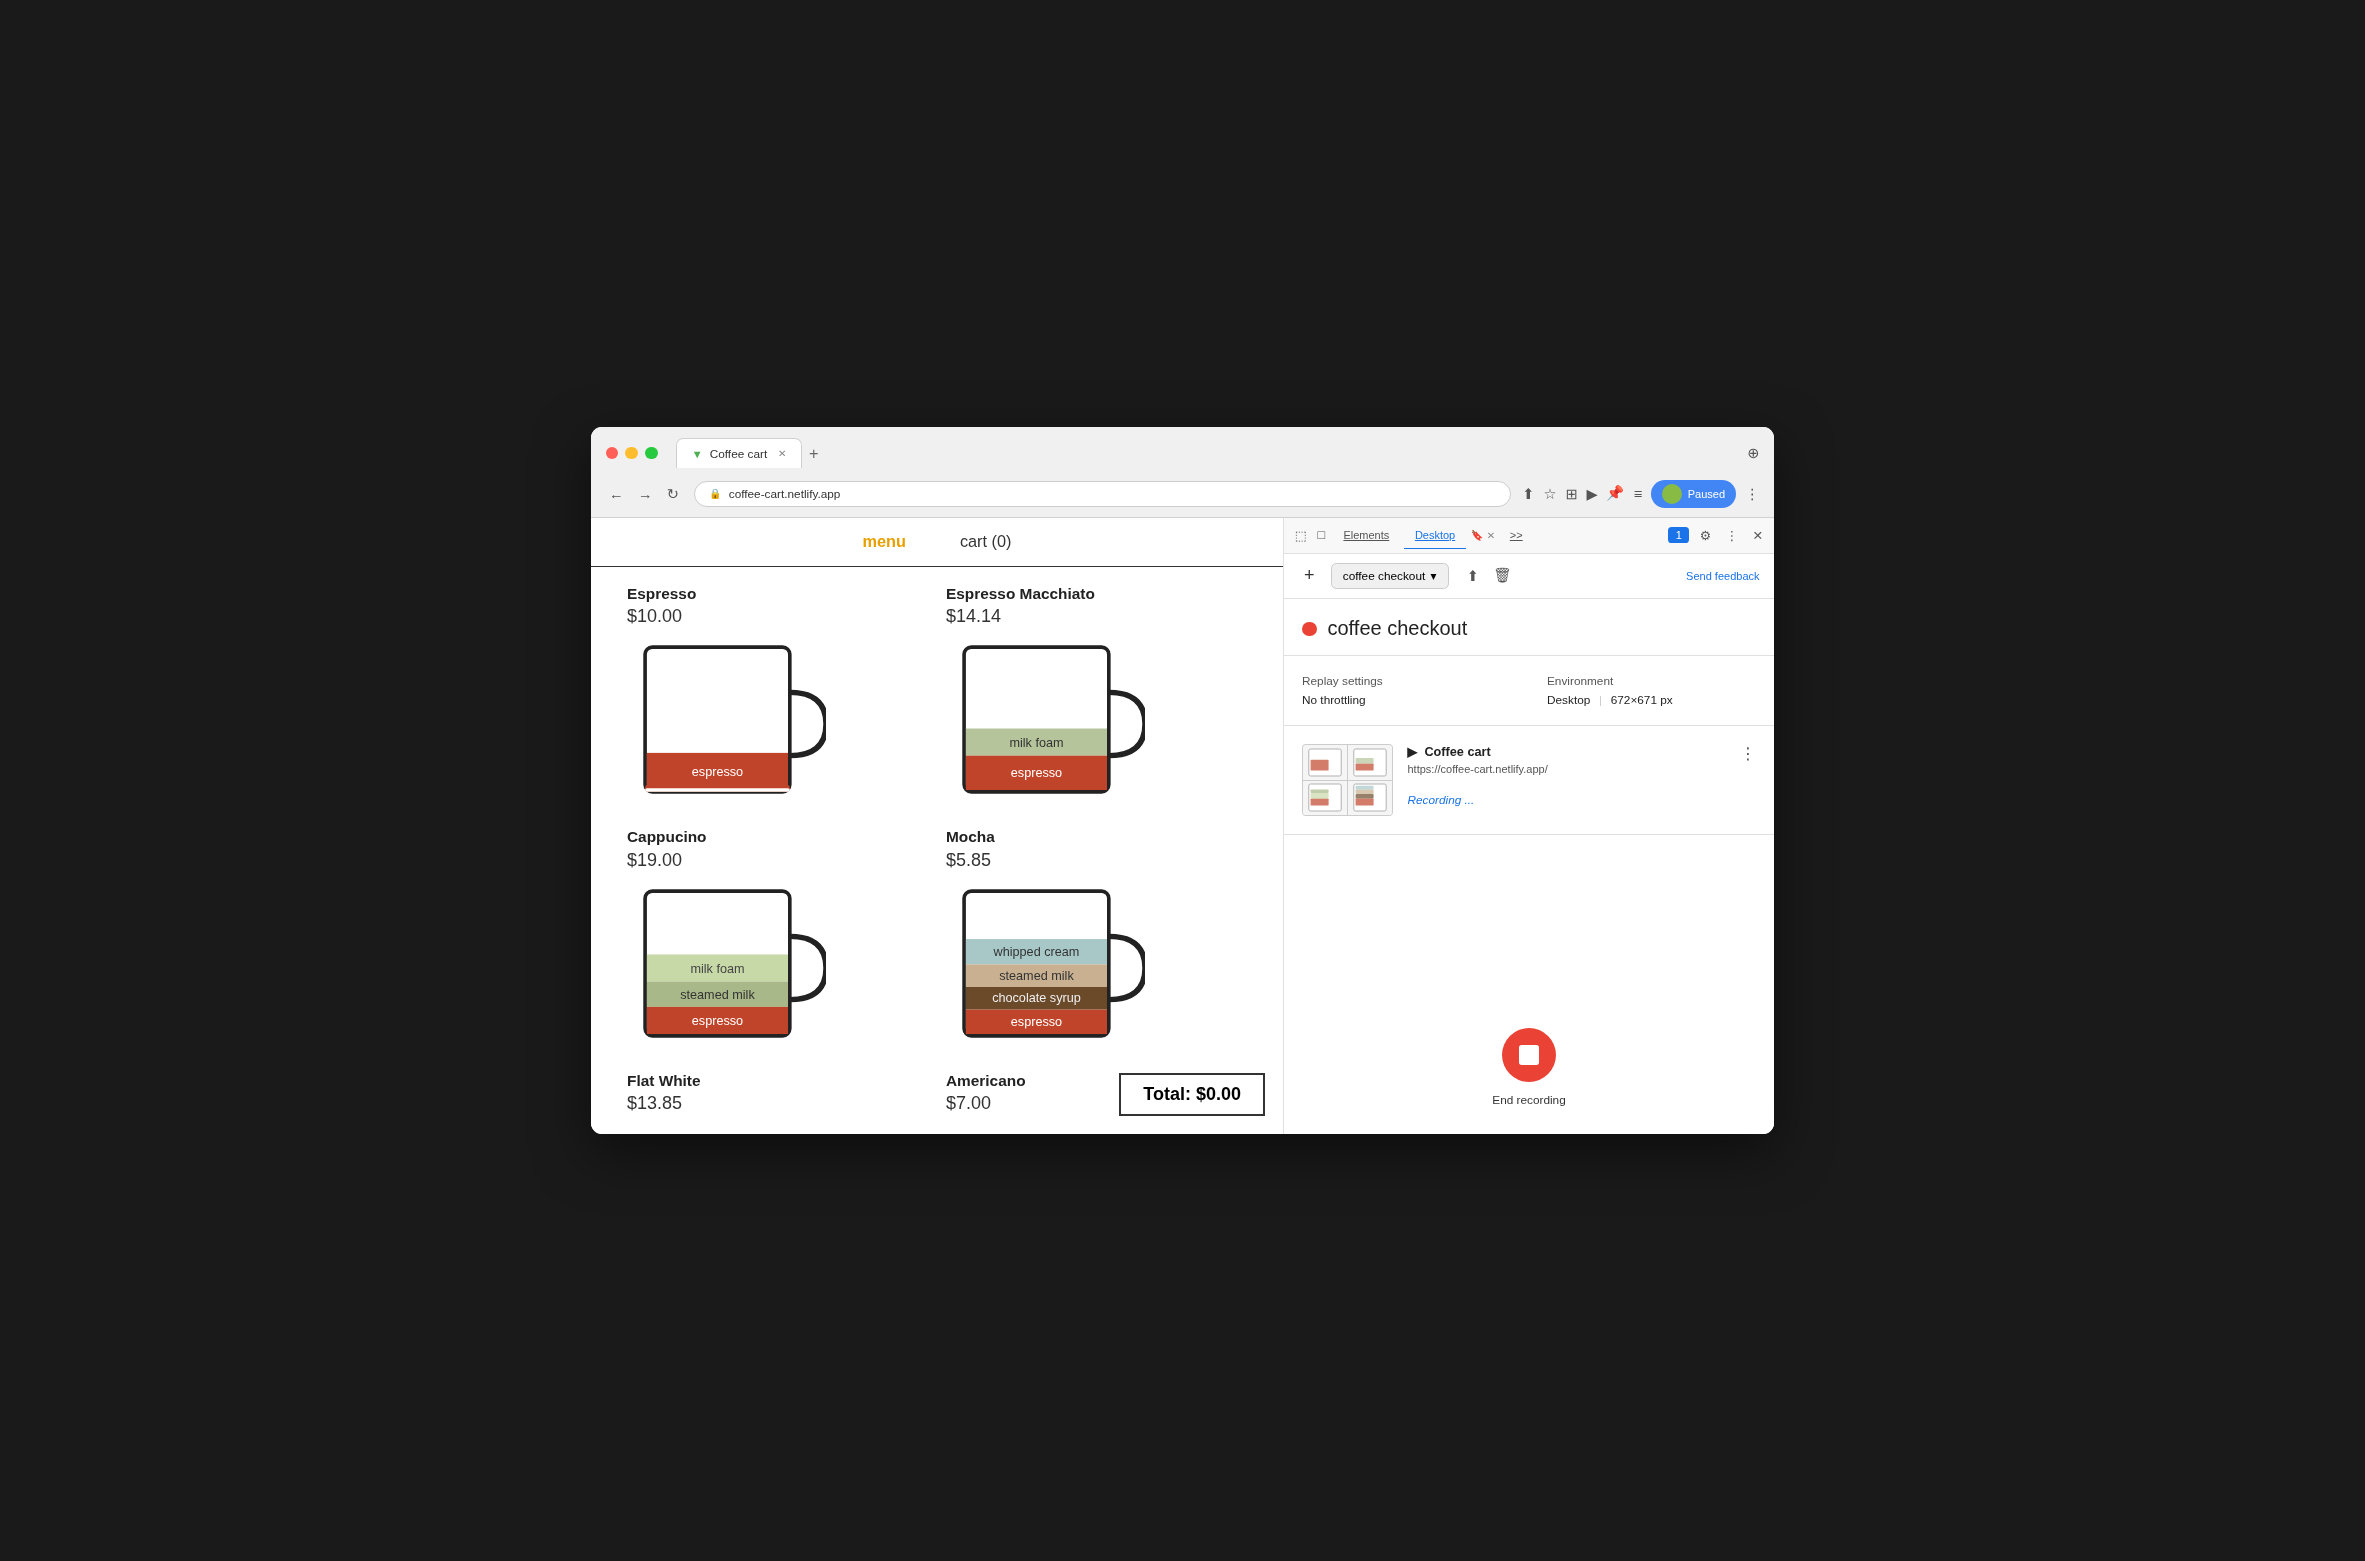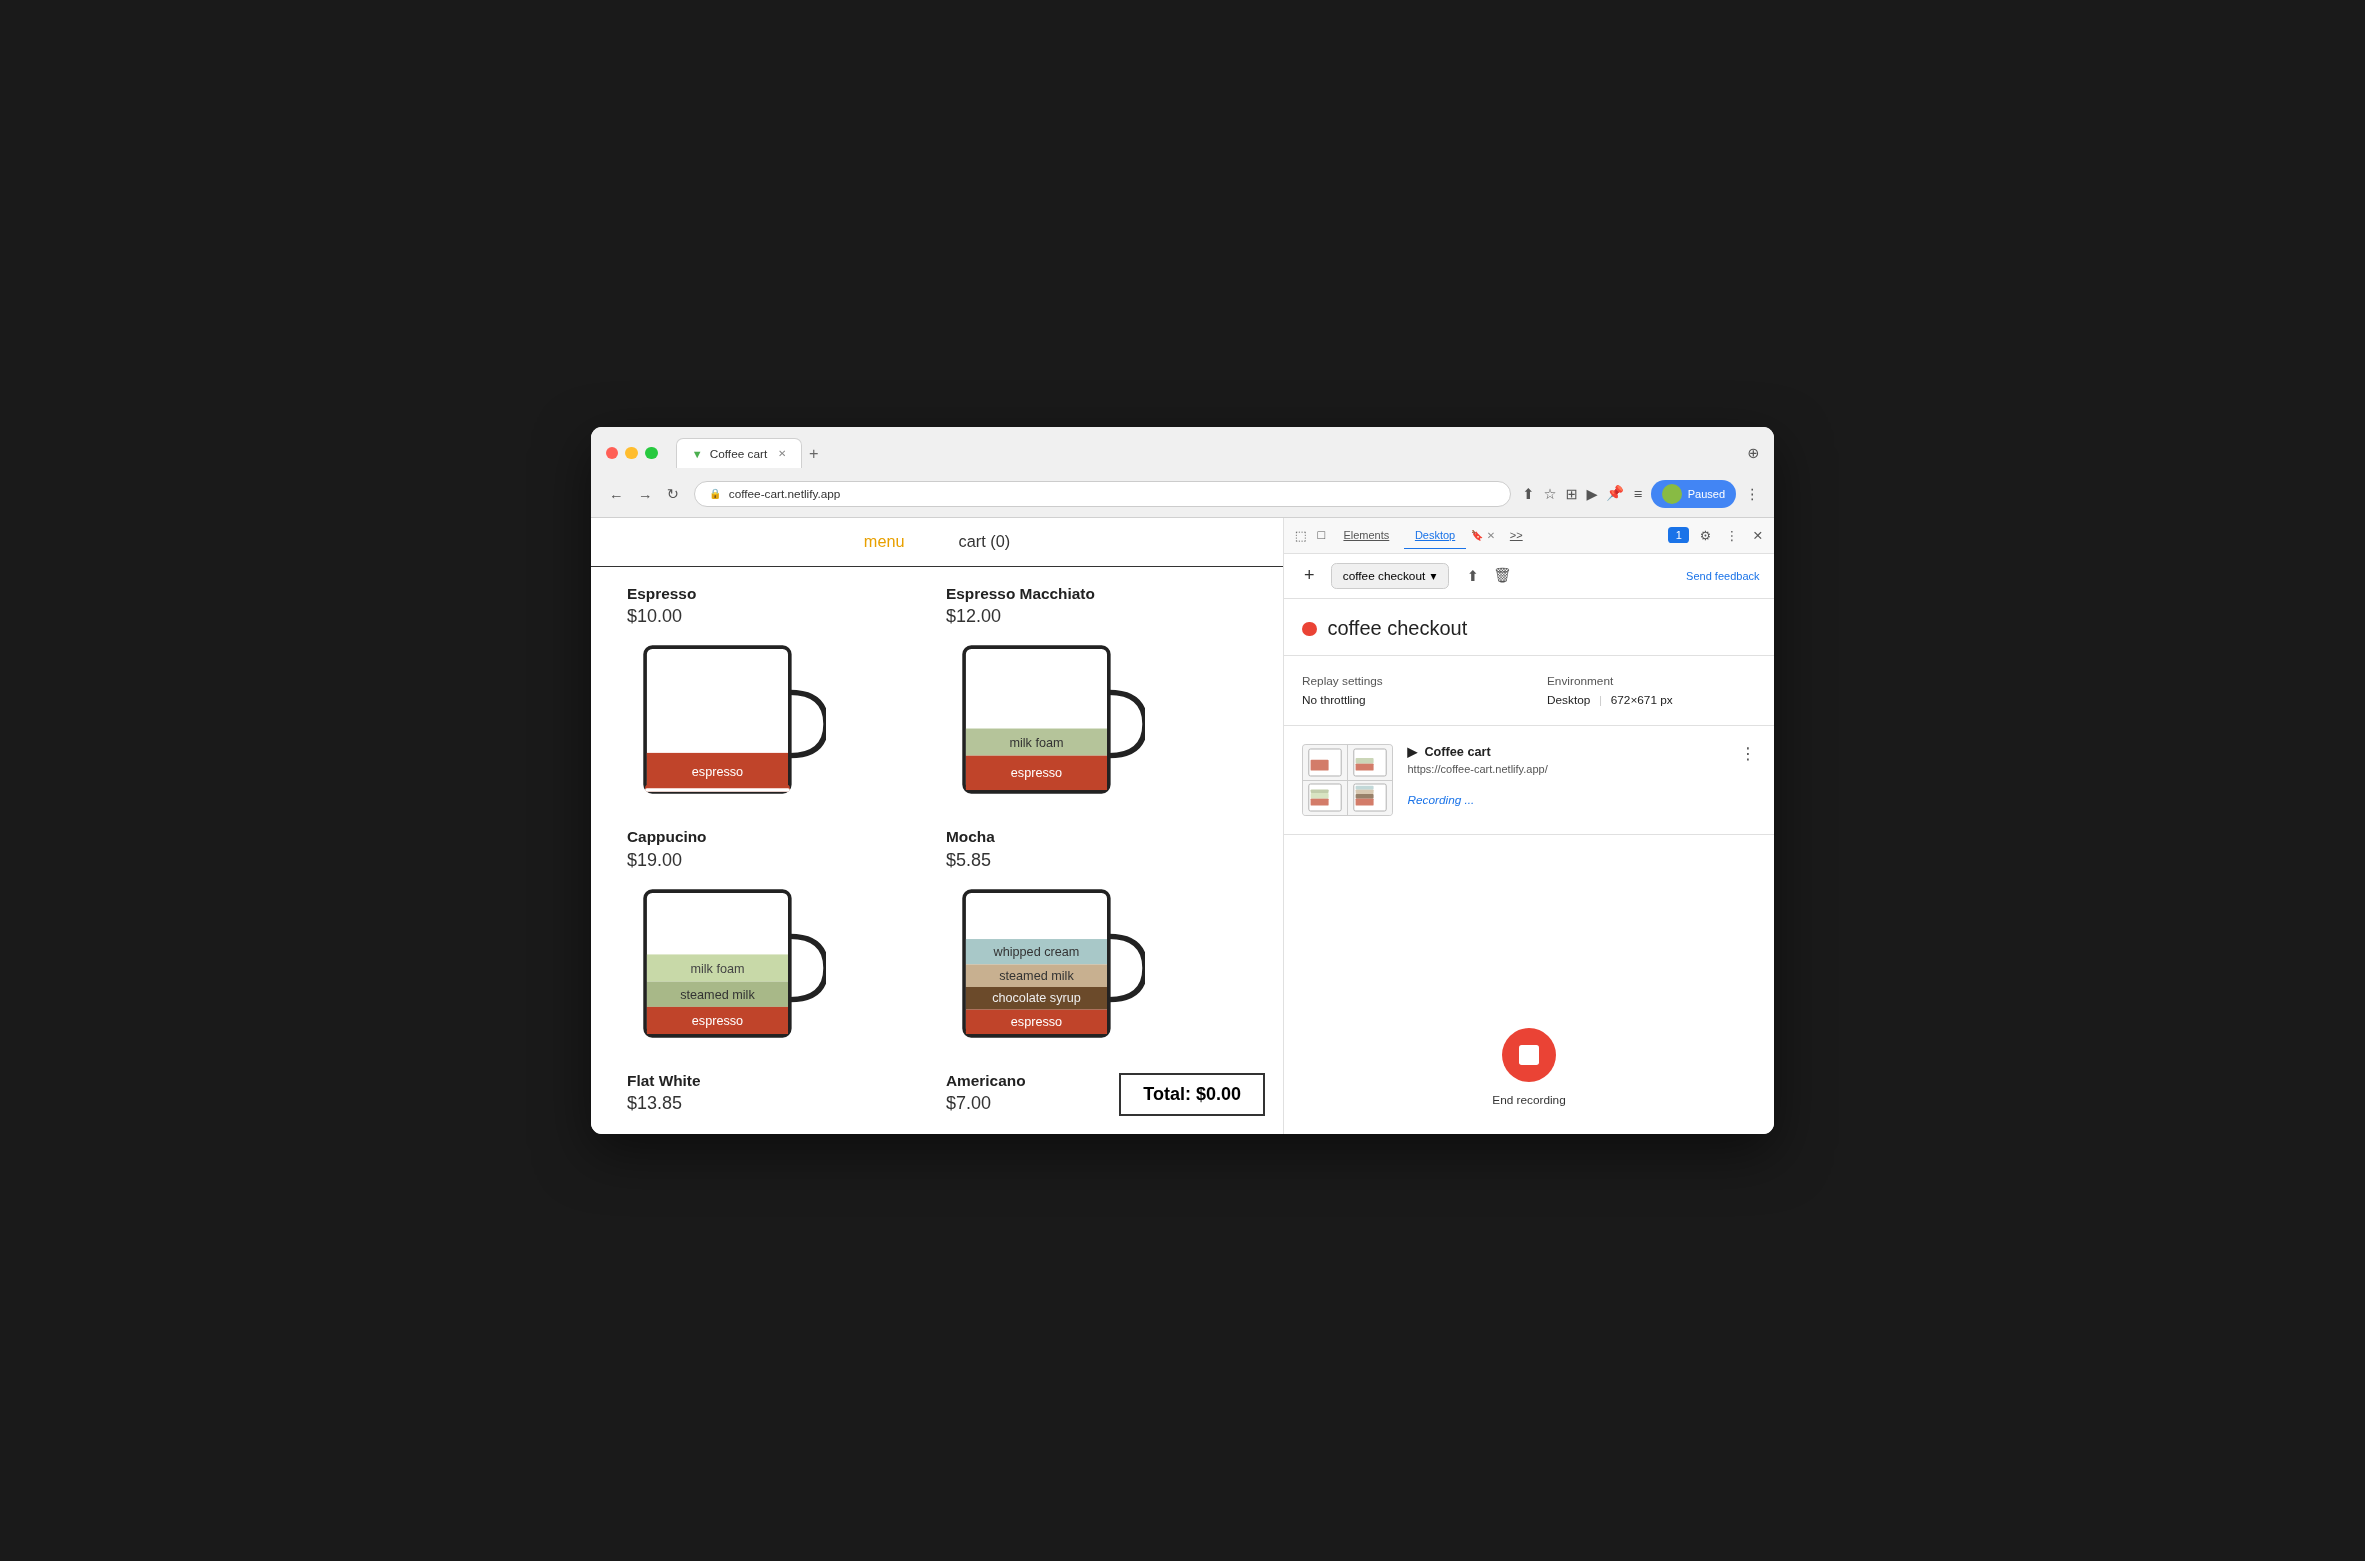--- a/index.html
+++ b/index.html
@@ -177,21 +177,21 @@
       display: flex;
       align-items: center;
       justify-content: center;
       gap: 54px;
       padding: 14.5px;
       border-bottom: 1.8px solid #333;
     }
 
     .nav-menu {
       font-size: 16.3px;
-      font-weight: 400;
+      font-weight: 700;
       color: #e8a000;
       cursor: pointer;
     }
 
     .nav-cart {
       font-size: 16.3px;
       font-weight: 400;
       color: #333;
       cursor: pointer;
     }
@@ -577,21 +577,21 @@
 
             <path d="M180 60 Q220 60 220 95 Q220 130 180 130" fill="none" stroke="#222" stroke-width="6"></path>
 
             <rect x="20" y="162" width="160" height="8" rx="4" fill="#c0442a"></rect>
             <rect x="20" y="166" width="160" height="4" rx="2" fill="white"></rect>
           </svg>
         </div>
 
         <div class="coffee-item">
           <div class="coffee-name">Espresso Macchiato</div>
-          <div class="coffee-price">$12.00</div>
+          <div class="coffee-price">$14.14</div>
           <svg class="mug-svg" viewBox="0 0 220 190">
             <rect x="20" y="10" width="160" height="160" rx="8" ry="8" fill="white" stroke="#222" stroke-width="4"></rect>
 
             <rect x="22" y="100" width="156" height="30" fill="#b5c49a"></rect>
             <text x="100" y="120" text-anchor="middle" font-size="14" fill="#333" font-weight="500">milk foam</text>
 
             <rect x="22" y="130" width="156" height="38" fill="#c0442a"></rect>
             <text x="100" y="154" text-anchor="middle" font-size="14" fill="white" font-weight="500">espresso</text>
 
             <rect x="22" y="162" width="156" height="6" rx="4" fill="#c0442a"></rect>

